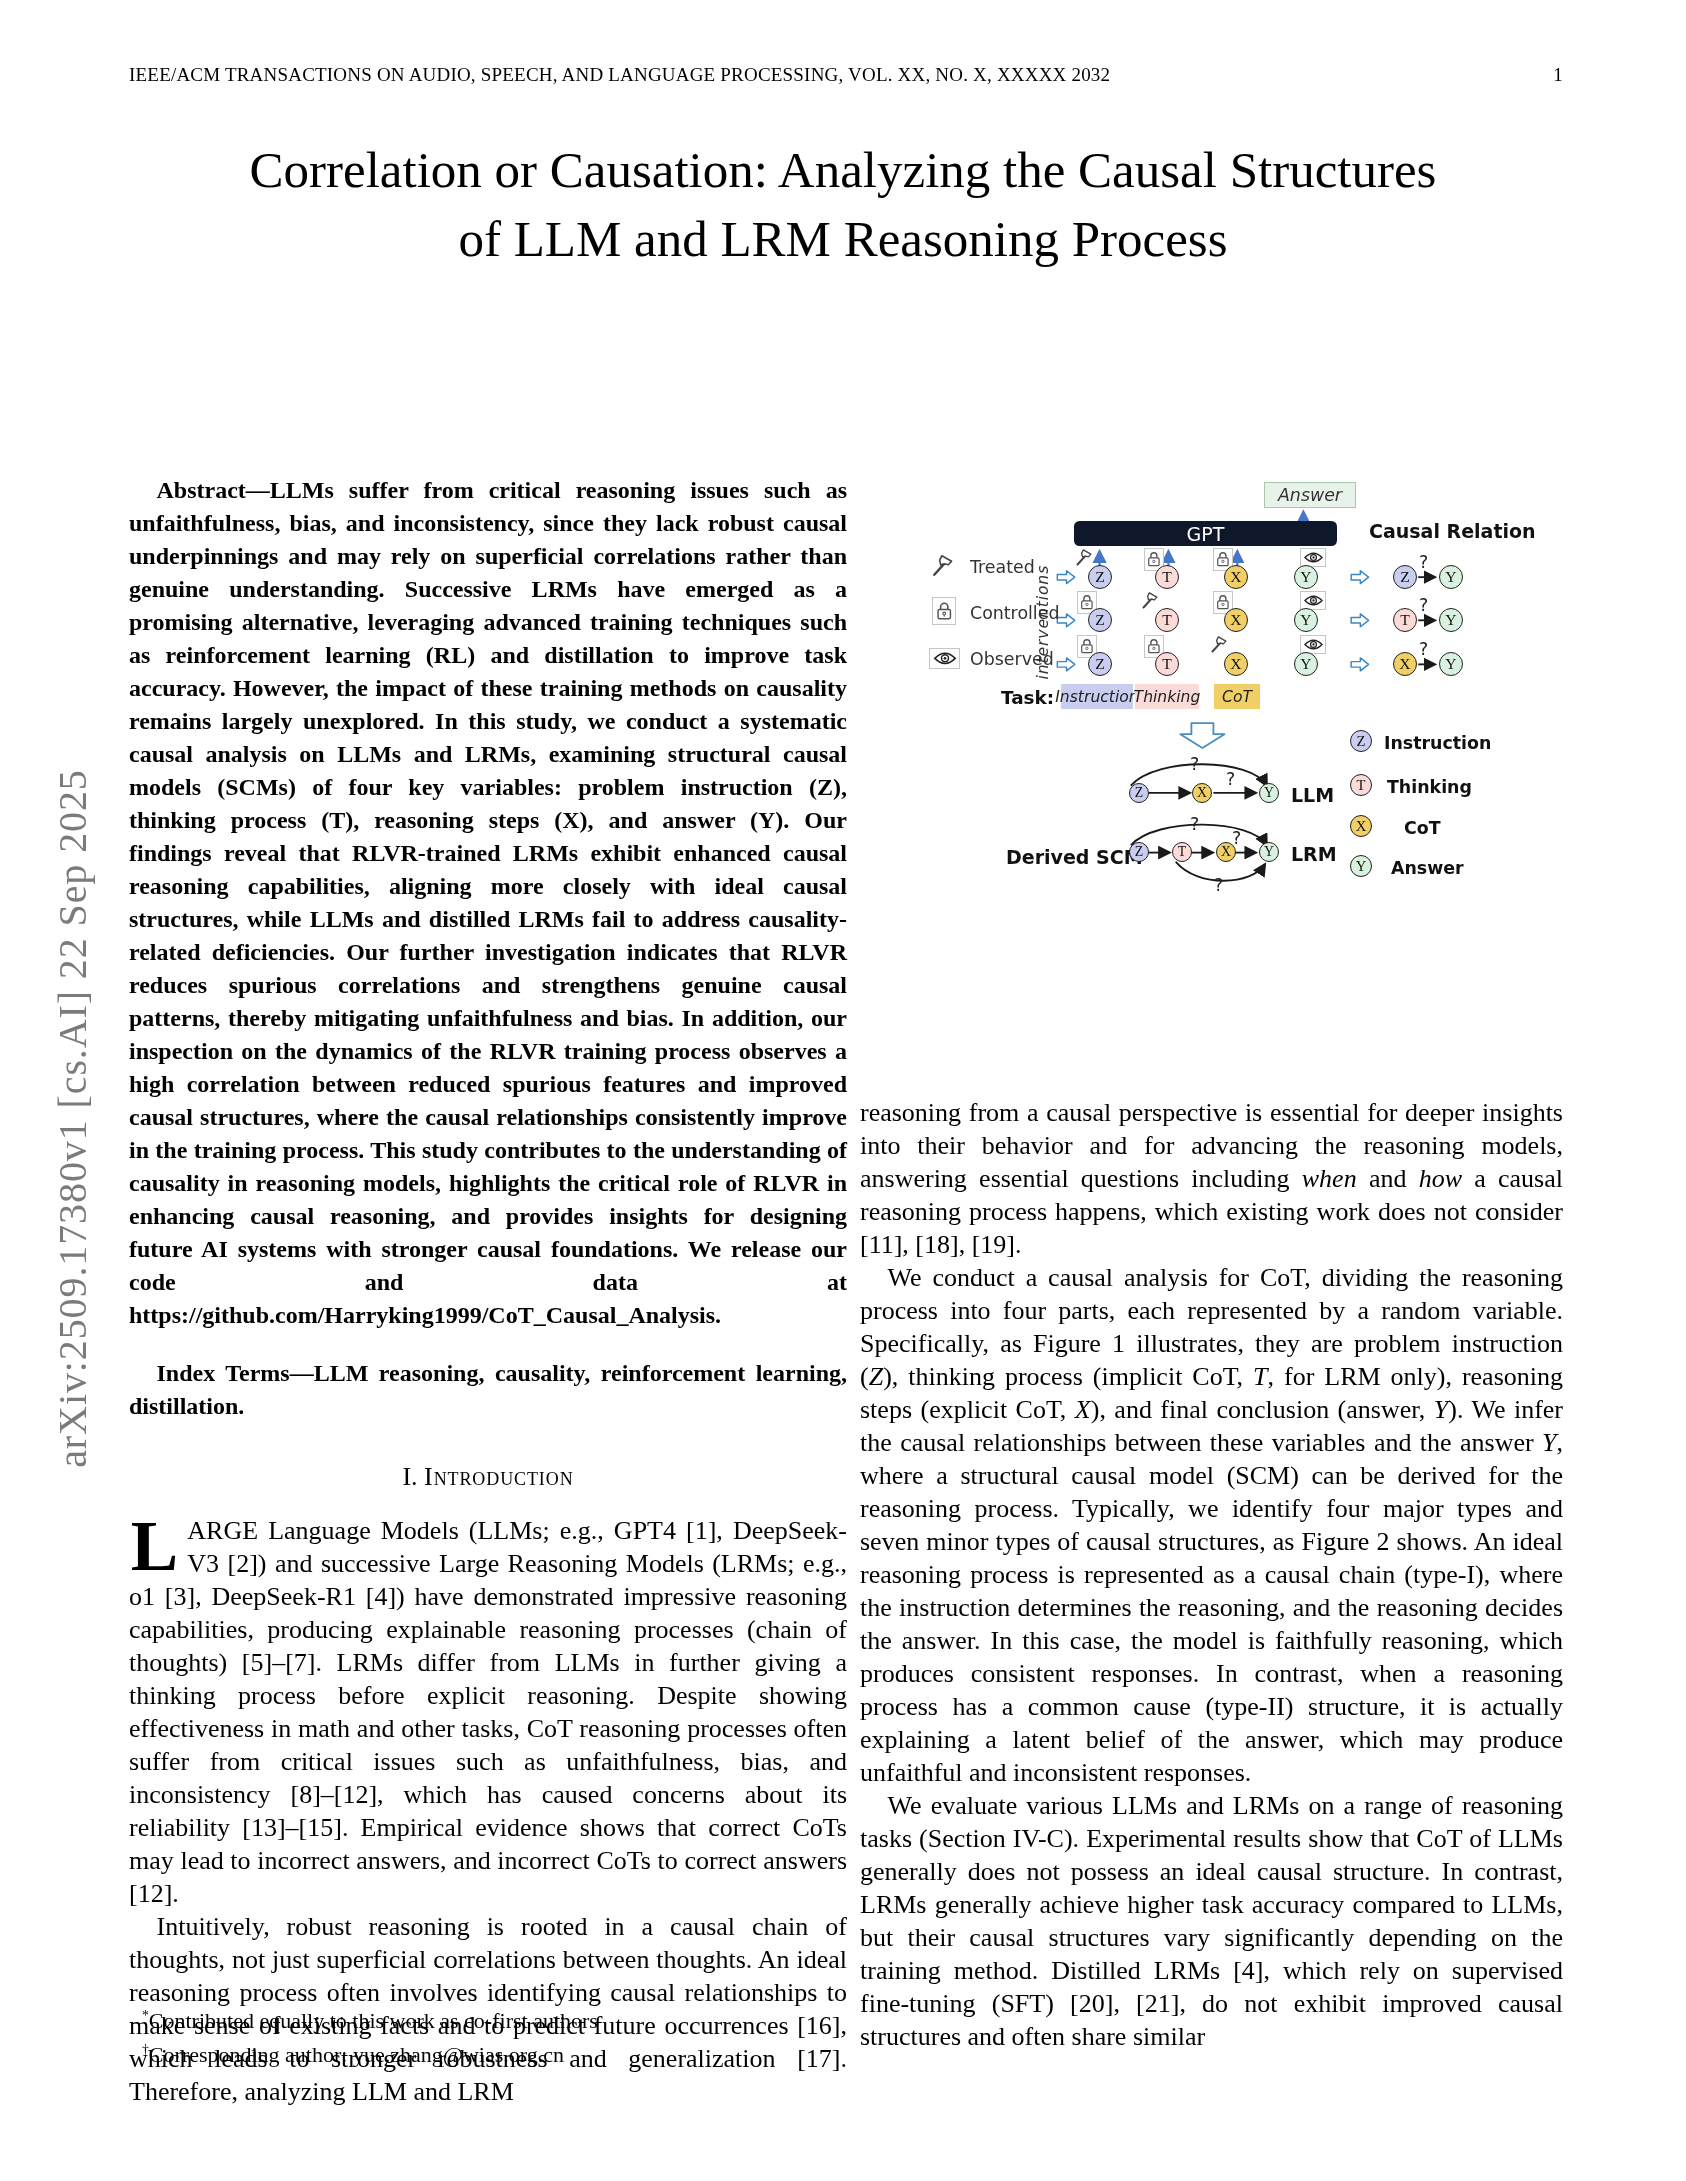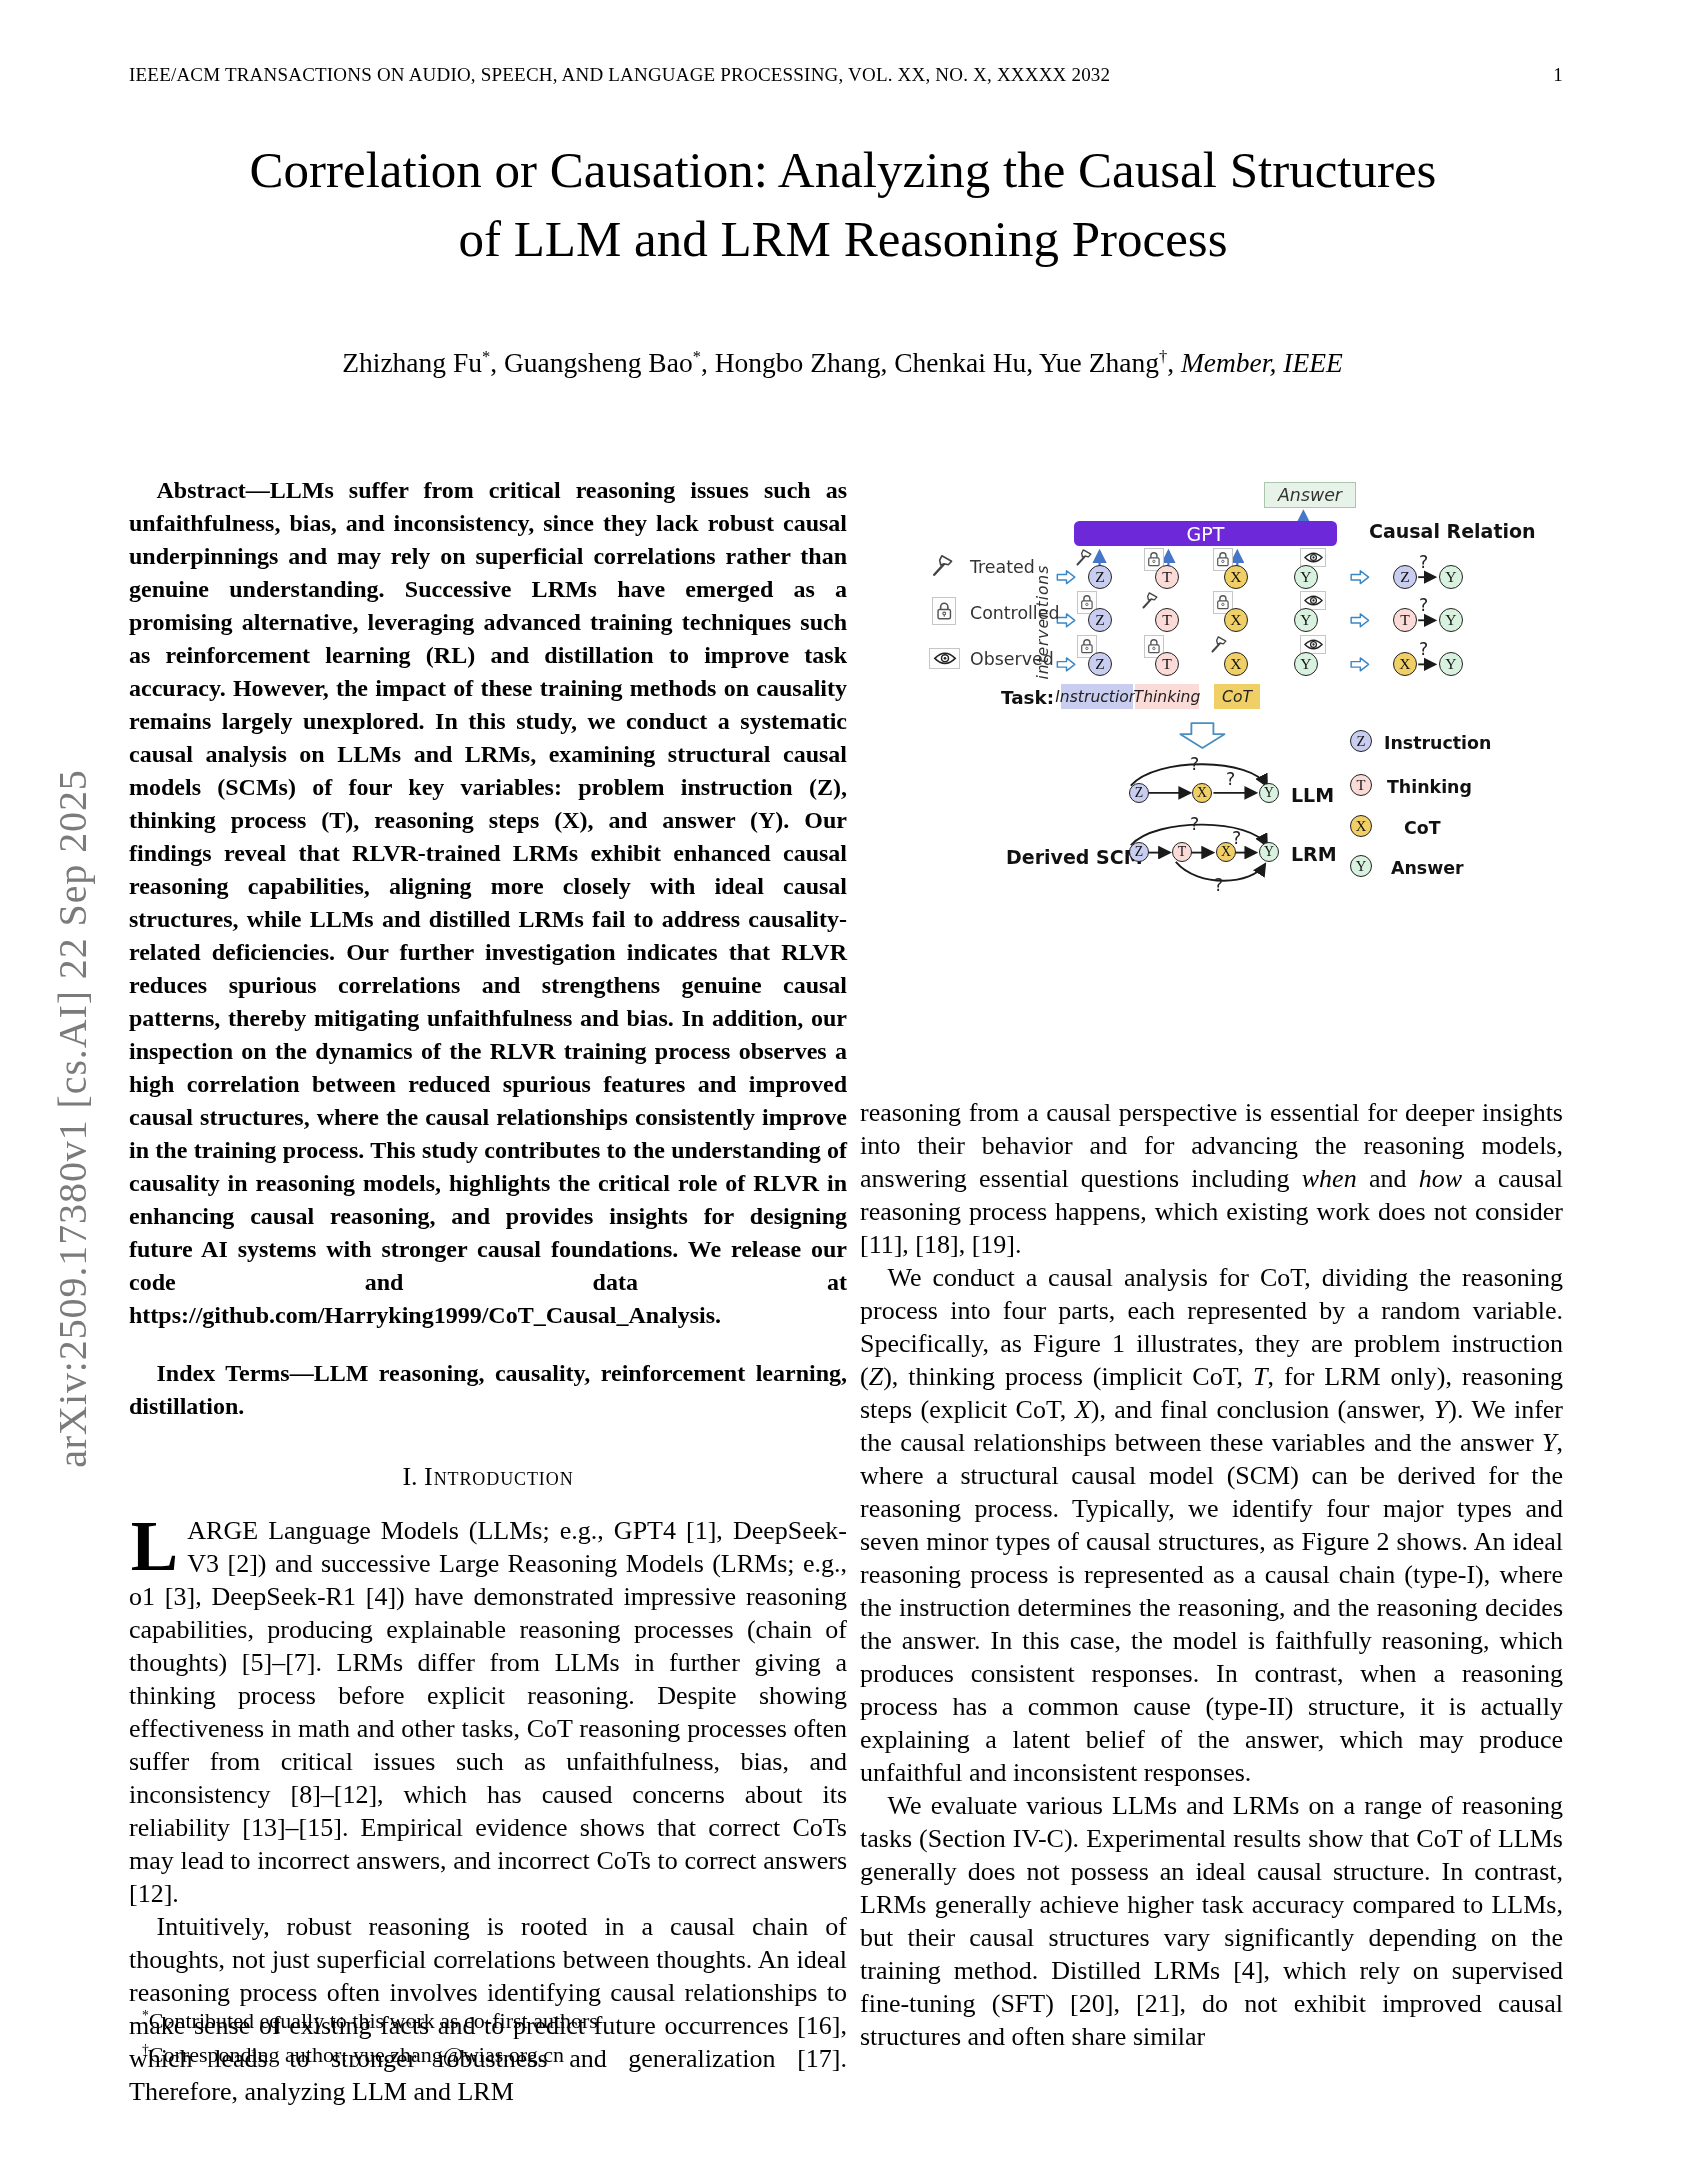--- a/index.html
+++ b/index.html
@@ -46,21 +46,21 @@
   .wires{position:absolute;left:0;top:0;pointer-events:none;}
   .nd{position:absolute;width:24px;height:24px;border:1.5px solid #222;border-radius:50%;box-sizing:border-box;
     display:flex;align-items:center;justify-content:center;font-family:"Liberation Serif",serif;font-size:15.6px;color:#111;}
   .nd.sm{width:20px;height:20px;font-size:13.8px;}
   .nd.lg{width:22px;height:22px;font-size:14.7px;}
   .qm{position:absolute;width:13px;text-align:center;font-size:17.4px;color:#222;}
   .badge{position:absolute;display:flex;align-items:center;justify-content:center;}
   .boxed{background:#fdfdfd;border:0.9px solid #c6c6c6;}
   .flabel{position:absolute;font-size:17.4px;color:#333;white-space:nowrap;}
   .fbold{position:absolute;font-weight:bold;color:#111;white-space:nowrap;}
-  .gpt{position:absolute;left:215px;top:57px;width:263px;height:25px;background:#6d28d9;border-radius:5.5px;
+  .gpt{position:absolute;left:215px;top:57px;width:263px;height:25px;background:#0f172a;border-radius:5.5px;
     color:#fff;display:flex;align-items:center;justify-content:center;font-size:19px;}
   .ansbox{position:absolute;left:405px;top:18.4px;width:92px;height:26px;background:#e7f3e8;border:0.9px solid #a9c7ab;
     box-sizing:border-box;display:flex;align-items:center;justify-content:center;font-style:italic;font-size:17.4px;color:#333;}
   .taskbox{position:absolute;top:220px;height:25px;box-sizing:border-box;display:flex;align-items:center;justify-content:center;
     font-style:italic;font-size:15.6px;color:#222;}
   .interv{position:absolute;left:120px;top:149px;width:129px;height:18.4px;transform:rotate(-90deg);
     text-align:center;font-style:italic;font-size:15.6px;color:#333;letter-spacing:0.9px;}
 </style>
 </head>
 <body>
@@ -68,21 +68,20 @@
 <div class="page">
 
   <div class="running-head">
     <span>IEEE/ACM TRANSACTIONS ON AUDIO, SPEECH, AND LANGUAGE PROCESSING, VOL. XX, NO. X, XXXXX 2032</span>
     <span>1</span>
   </div>
 
   <div class="arxiv">arXiv:2509.17380v1  [cs.AI]  22 Sep 2025</div>
 
   <h1 class="title">Correlation or Causation: Analyzing the Causal Structures of LLM and LRM Reasoning Process</h1>
-  <div class="authors"><span>Zhizhang Fu</span><sup>*</sup><span>, Guangsheng Bao</span><sup>*</sup><span>, Hongbo Zhang, Chenkai Hu, Yue Zhang</span><sup>†</sup><span>,  </span><span style="font-style: italic;">Member, IEEE</span></div>
 
   <div class="colL">
     <p class="abstract"><span class="ital">Abstract</span><span>—LLMs suffer from critical reasoning issues such as unfaithfulness, bias, and inconsistency, since they lack robust causal underpinnings and may rely on superficial correlations rather than genuine understanding. Successive LRMs have emerged as a promising alternative, leveraging advanced training techniques such as reinforcement learning (RL) and distillation to improve task accuracy. However, the impact of these training methods on causality remains largely unexplored. In this study, we conduct a systematic causal analysis on LLMs and LRMs, examining structural causal models (SCMs) of four key variables: problem instruction (Z), thinking process (T), reasoning steps (X), and answer (Y). Our findings reveal that RLVR-trained LRMs exhibit enhanced causal reasoning capabilities, aligning more closely with ideal causal structures, while LLMs and distilled LRMs fail to address causality-related deficiencies. Our further investigation indicates that RLVR reduces spurious correlations and strengthens genuine causal patterns, thereby mitigating unfaithfulness and bias. In addition, our inspection on the dynamics of the RLVR training process observes a high correlation between reduced spurious features and improved causal structures, where the causal relationships consistently improve in the training process. This study contributes to the understanding of causality in reasoning models, highlights the critical role of RLVR in enhancing causal reasoning, and provides insights for designing future AI systems with stronger causal foundations. We release our code and data at https://github.com/Harryking1999/CoT_Causal_Analysis.</span></p>
     <p class="indexterms"><span class="ital">Index Terms</span><span>—LLM reasoning, causality, reinforcement learning, distillation.</span></p>
     <h2 class="sec"><span>I.</span> <span class="sc">Introduction</span></h2>
     <p class="bodytxt"><span class="dc">L</span><span>ARGE Language Models (LLMs; e.g., GPT4 [1], DeepSeek-V3 [2]) and successive Large Reasoning Models (LRMs; e.g., o1 [3], DeepSeek-R1 [4]) have demonstrated impressive reasoning capabilities, producing explainable reasoning processes (chain of thoughts) [5]–[7]. LRMs differ from LLMs in further giving a thinking process before explicit reasoning. Despite showing effectiveness in math and other tasks, CoT reasoning processes often suffer from critical issues such as unfaithfulness, bias, and inconsistency [8]–[12], which has caused concerns about its reliability [13]–[15]. Empirical evidence shows that correct CoTs may lead to incorrect answers, and incorrect CoTs to correct answers [12].</span></p>
     <p class="bodytxt indent">Intuitively, robust reasoning is rooted in a causal chain of thoughts, not just superficial correlations between thoughts. An ideal reasoning process often involves identifying causal relationships to make sense of existing facts and to predict future occurrences [16], which leads to stronger robustness and generalization [17]. Therefore, analyzing LLM and LRM</p>
   </div>
 
   <div class="footnotes">

